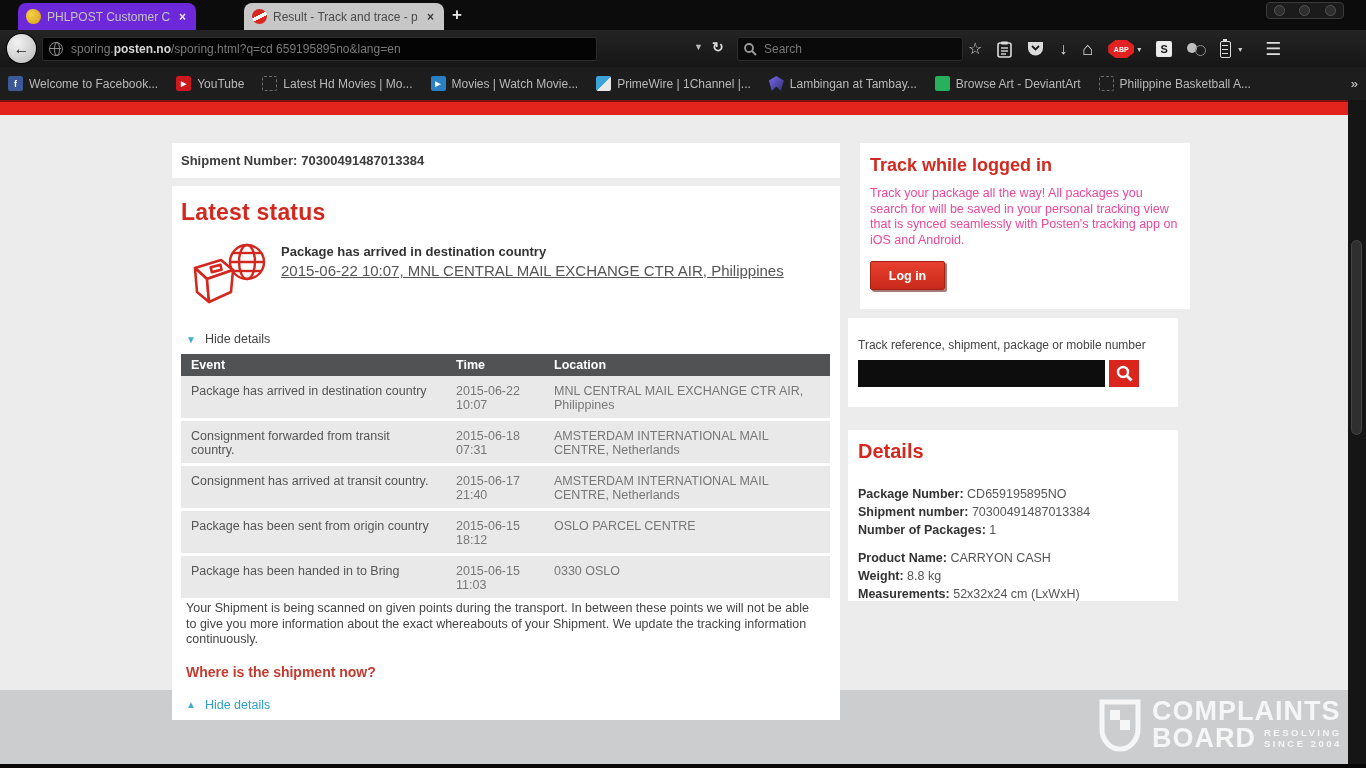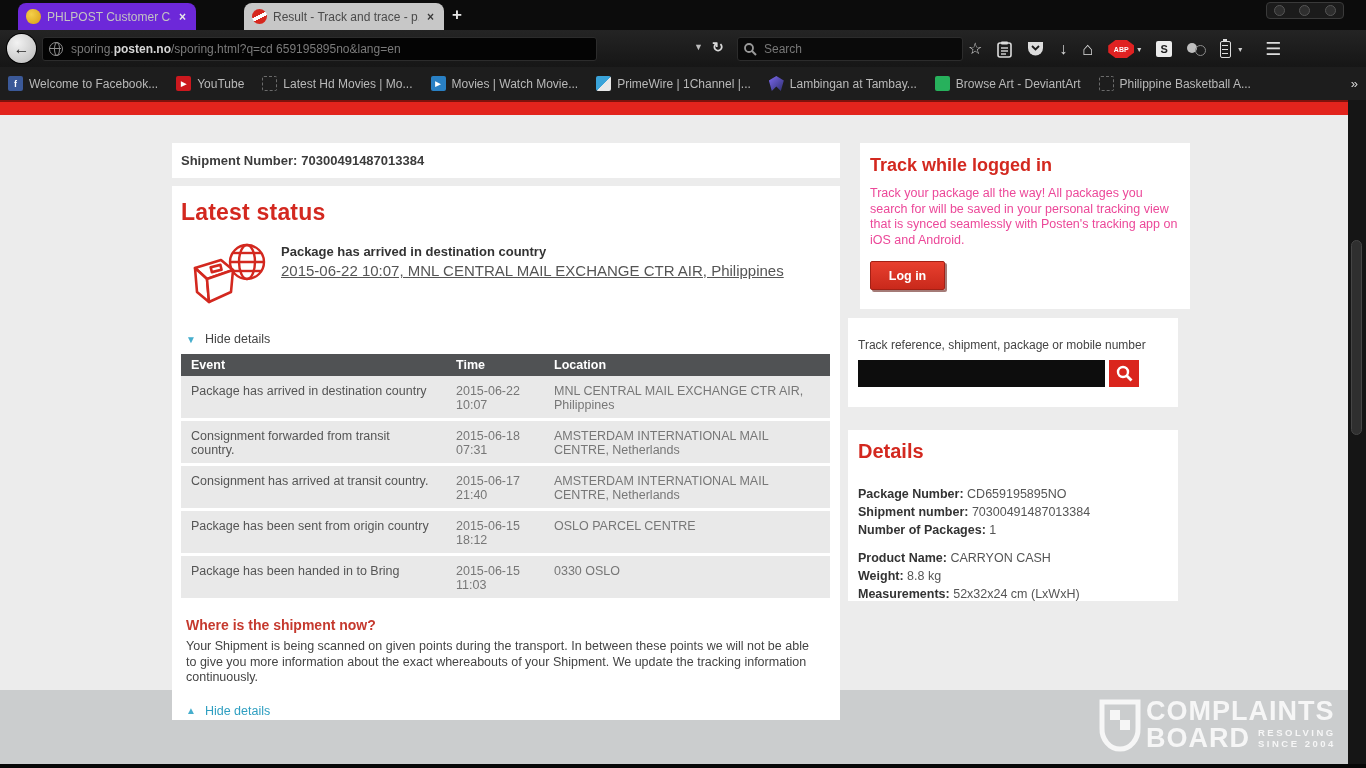--- a/index.html
+++ b/index.html
@@ -124,21 +124,21 @@
     font-family:"Liberation Sans", sans-serif; }
   #track-go { width:30px; height:27px; background:#da251d; border:none; display:flex; align-items:center; justify-content:center; }
 
   #box-details { left:848px; top:330px; width:330px; height:171px; padding:10px 10px 0 10px; }
   .dfield { font-size:12.5px; color:#555; margin-top:4px; }
   .dfield b { color:#333; }
   .dgap { margin-top:14px; }
   #details-heading { font-size:20px; margin-bottom:24px; }
 
   
-  #watermark { position:absolute; left:1098px; top:598px; display:flex; gap:4px; color:rgba(255,255,255,0.82); }
+  #watermark { position:absolute; left:1098px; top:598px; display:flex; gap:10px; color:rgba(255,255,255,0.82); }
   #wm-text .l1 { font-size:27px; font-weight:bold; letter-spacing:1px; line-height:27px; }
   #wm-row2 { display:flex; align-items:flex-end; gap:8px; }
   #wm-tag { font-size:9.5px; font-weight:bold; letter-spacing:2.5px; line-height:11px; padding-bottom:3px; }
 
   
   #scrollbar { position:absolute; left:1348px; top:100px; width:18px; height:664px; background:#151515; }
   #scrollthumb { position:absolute; left:3px; top:140px; width:11px; height:195px; background:#2f2f2f;
     border:1px solid #454545; border-radius:6px; }
   #bottombar { position:absolute; left:0; top:764px; width:1366px; height:4px; background:#070707; }
 </style>
@@ -315,22 +315,22 @@
         <td class="c-loc">OSLO PARCEL CENTRE</td>
       </tr>
       <tr class="datarow">
         <td class="c-event">Package has been handed in to Bring</td>
         <td class="c-time"><span>2015-06-15</span><span class="t2">11:03</span></td>
         <td class="c-loc">0330 OSLO</td>
       </tr>
     </tbody>
       </table>
 
+    <div id="where-body">Your Shipment is being scanned on given points during the transport. In between these points we will not be able to give you more information about the exact whereabouts of your Shipment. We update the tracking information continuously.</div>
     <div id="where-heading">Where is the shipment now?</div>
-    <div id="where-body">Your Shipment is being scanned on given points during the transport. In between these points we will not be able to give you more information about the exact whereabouts of your Shipment. We update the tracking information continuously.</div>
 
     <div class="toggle" style="margin-top:18px;">
       <span class="tri">▲</span>
       <span id="toggle-bottom-label">Hide details</span>
     </div>
   </div>
 
   <div class="whitebox" id="box-track">
     <div class="side-h1">Track while logged in</div>
     <div id="track-body">Track your package all the way! All packages you search for will be saved in your personal tracking view that is synced seamlessly with Posten's tracking app on iOS and Android.</div>

